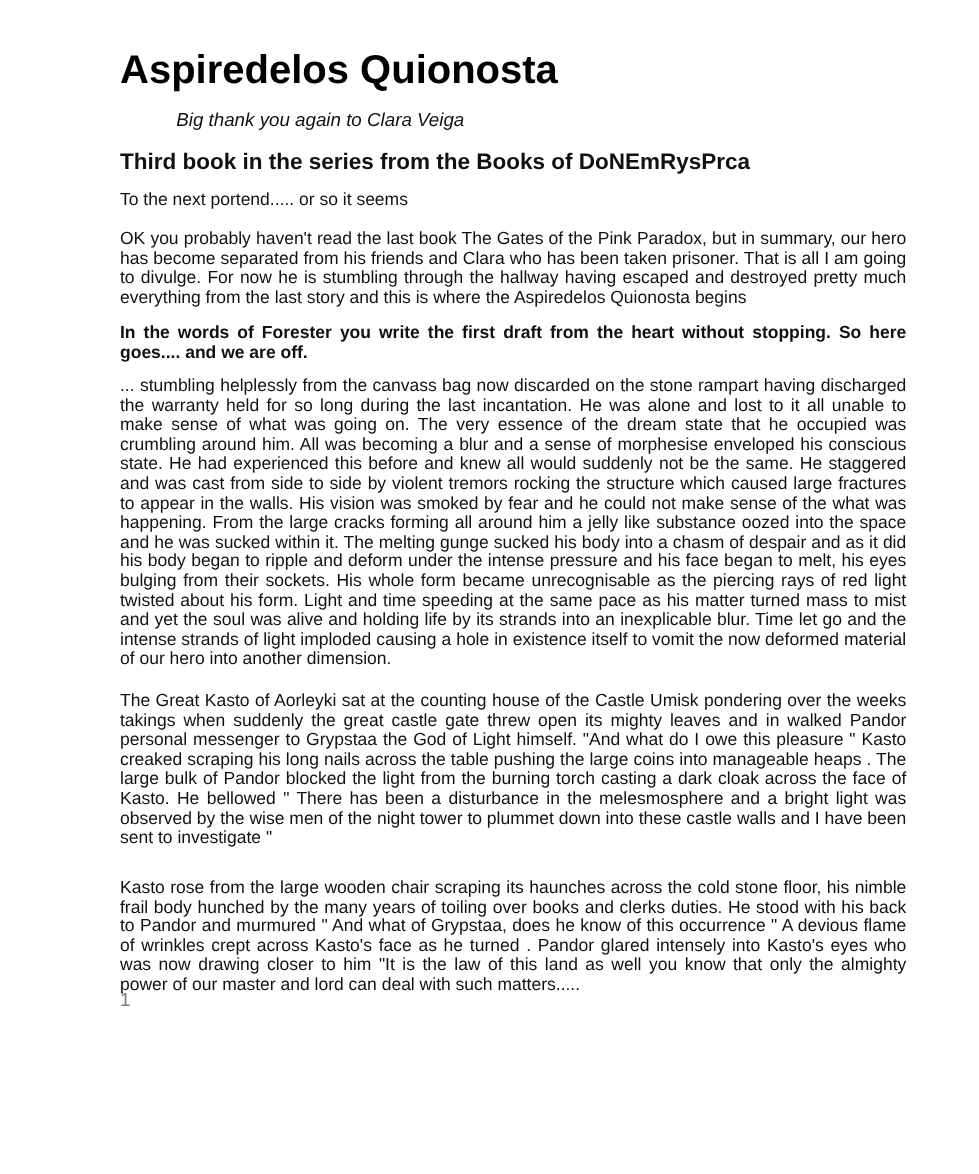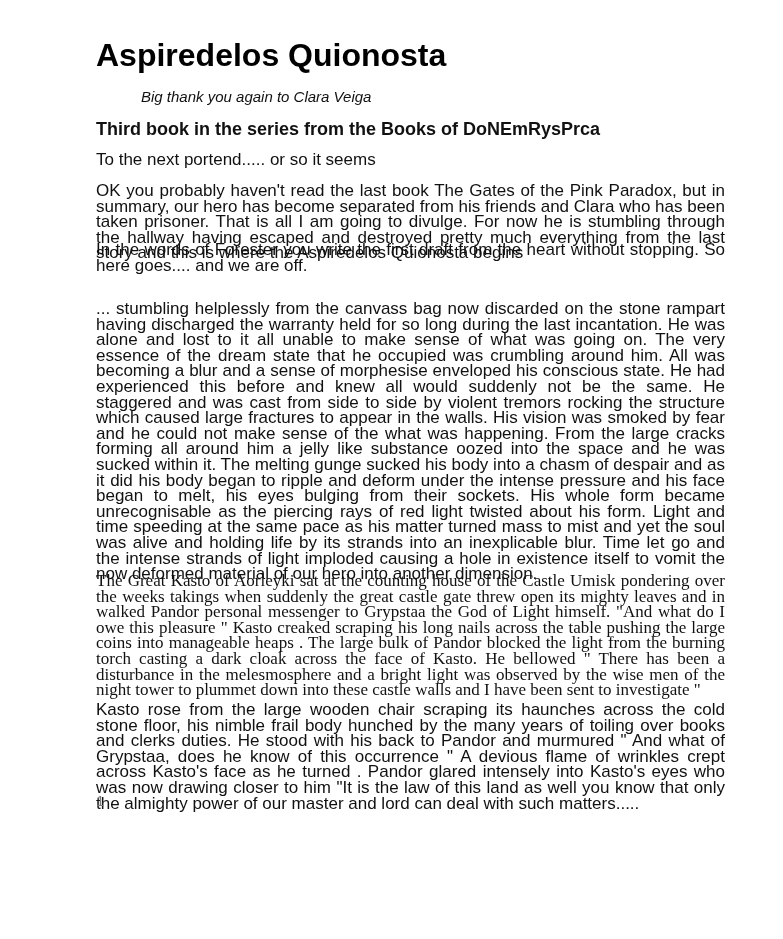--- a/index.html
+++ b/index.html
@@ -48,30 +48,30 @@
     top: 121px;
     font-size: 18px;
     font-weight: bold;
     line-height: 16px;
     white-space: nowrap;
   }
   .para {
     position: absolute;
     left: 0;
     width: 629px;
-    font-size: 17px;
+    font-size: 14px;
     line-height: 15.6px;
     text-align: justify;
     margin: 0;
   }
   .p0 { top: 152px; }
   .p1 { top: 183px; }
-  .p2 { top: 242px; }
+  .p2 { top: 258px; font-weight: bold; }
   .p3 { top: 301px; }
-  .p4 { top: 573px; font-family: Liberation Serif, serif; }
+  .p4 { top: 553px; }
   .p5 { top: 702px; }
   .page-number {
     position: absolute;
     left: 0;
     top: 792px;
     font-size: 15px;
     color: #7a7a7a;
     line-height: 18px;
   }
 </style>

